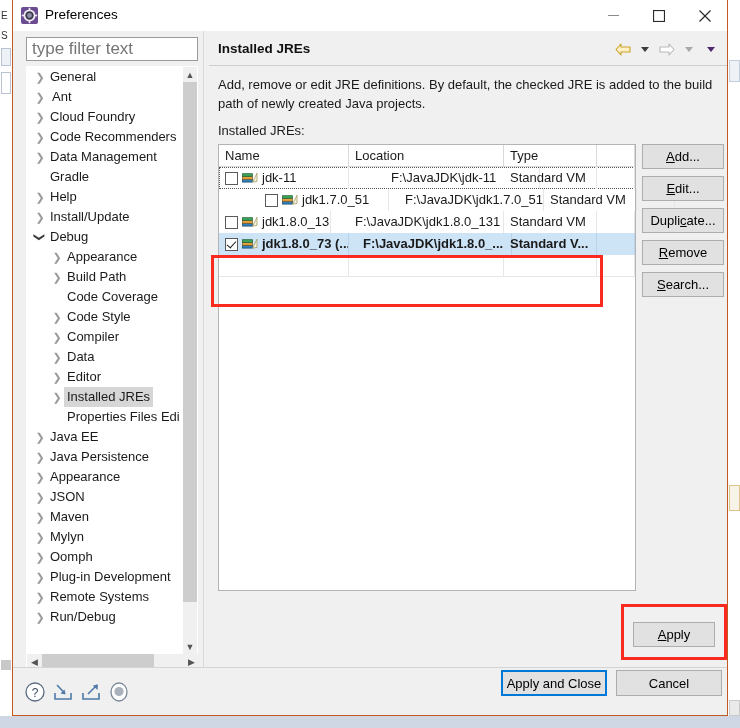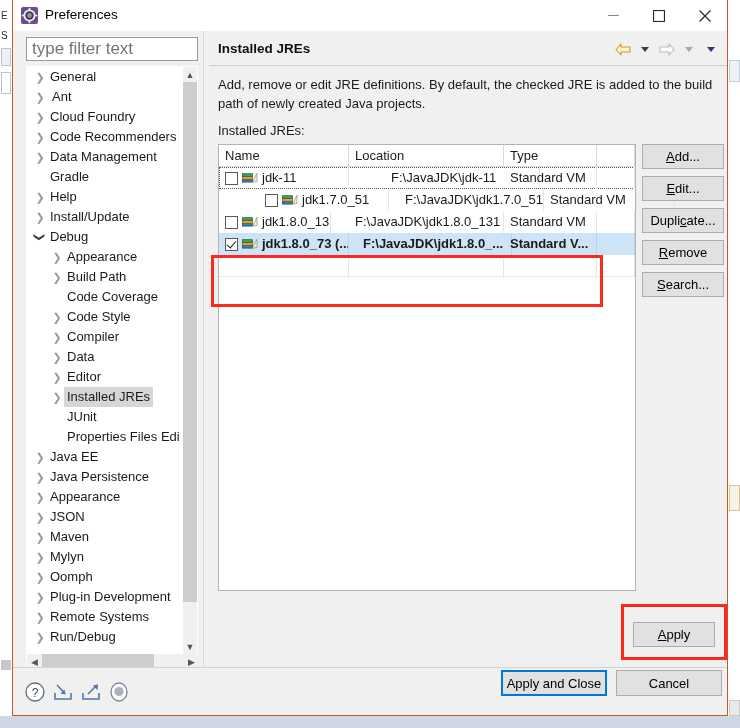--- a/index.html
+++ b/index.html
@@ -375,23 +375,20 @@
             <span class="arrow" style="left: 23px;">❯</span>
             <span class="lbl" style="left: 40px;">Data</span>
           </div>
           <div class="tree-item">
             <span class="arrow" style="left: 23px;">❯</span>
             <span class="lbl" style="left: 40px;">Editor</span>
           </div>
           <div class="tree-item sel">
             <span class="arrow" style="left: 23px;">❯</span>
             <span class="lbl" style="left: 40px;">Installed JREs</span>
-          </div>
-          <div class="tree-item">
-            <span class="lbl" style="left: 40px;">JUnit</span>
           </div>
           <div class="tree-item">
             <span class="lbl" style="left: 40px;">Properties Files Edi</span>
           </div>
           <div class="tree-item">
             <span class="arrow" style="left: 6px;">❯</span>
             <span class="lbl" style="left: 23px;">Java EE</span>
           </div>
           <div class="tree-item">
             <span class="arrow" style="left: 6px;">❯</span>

